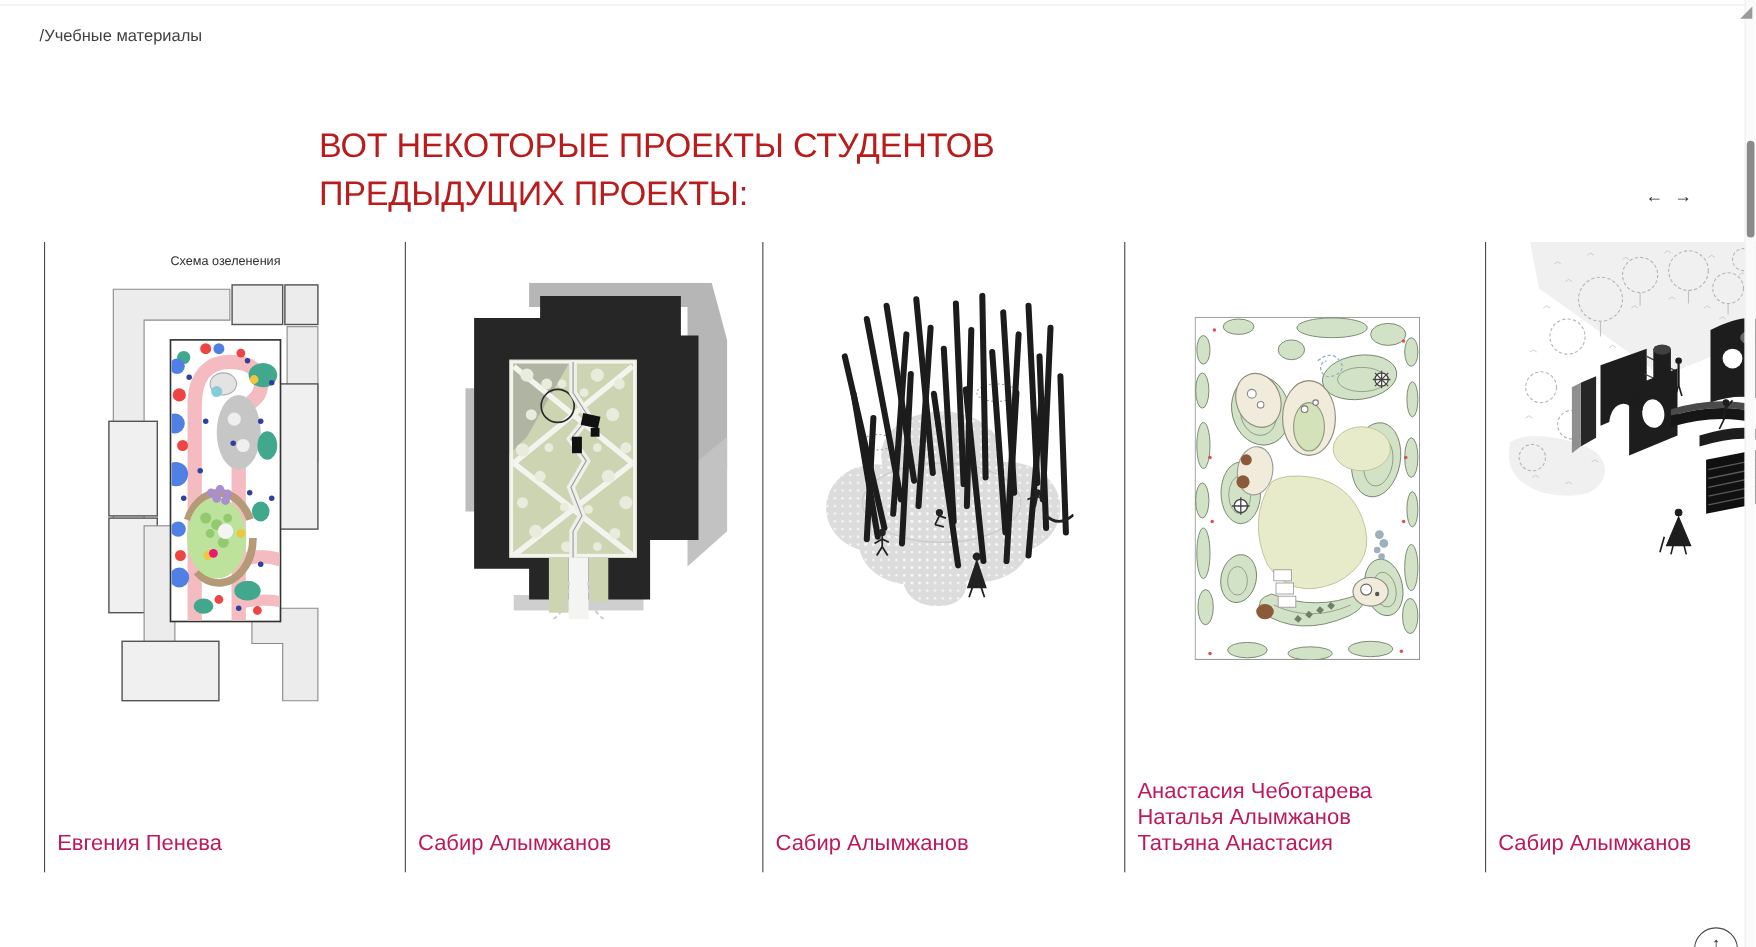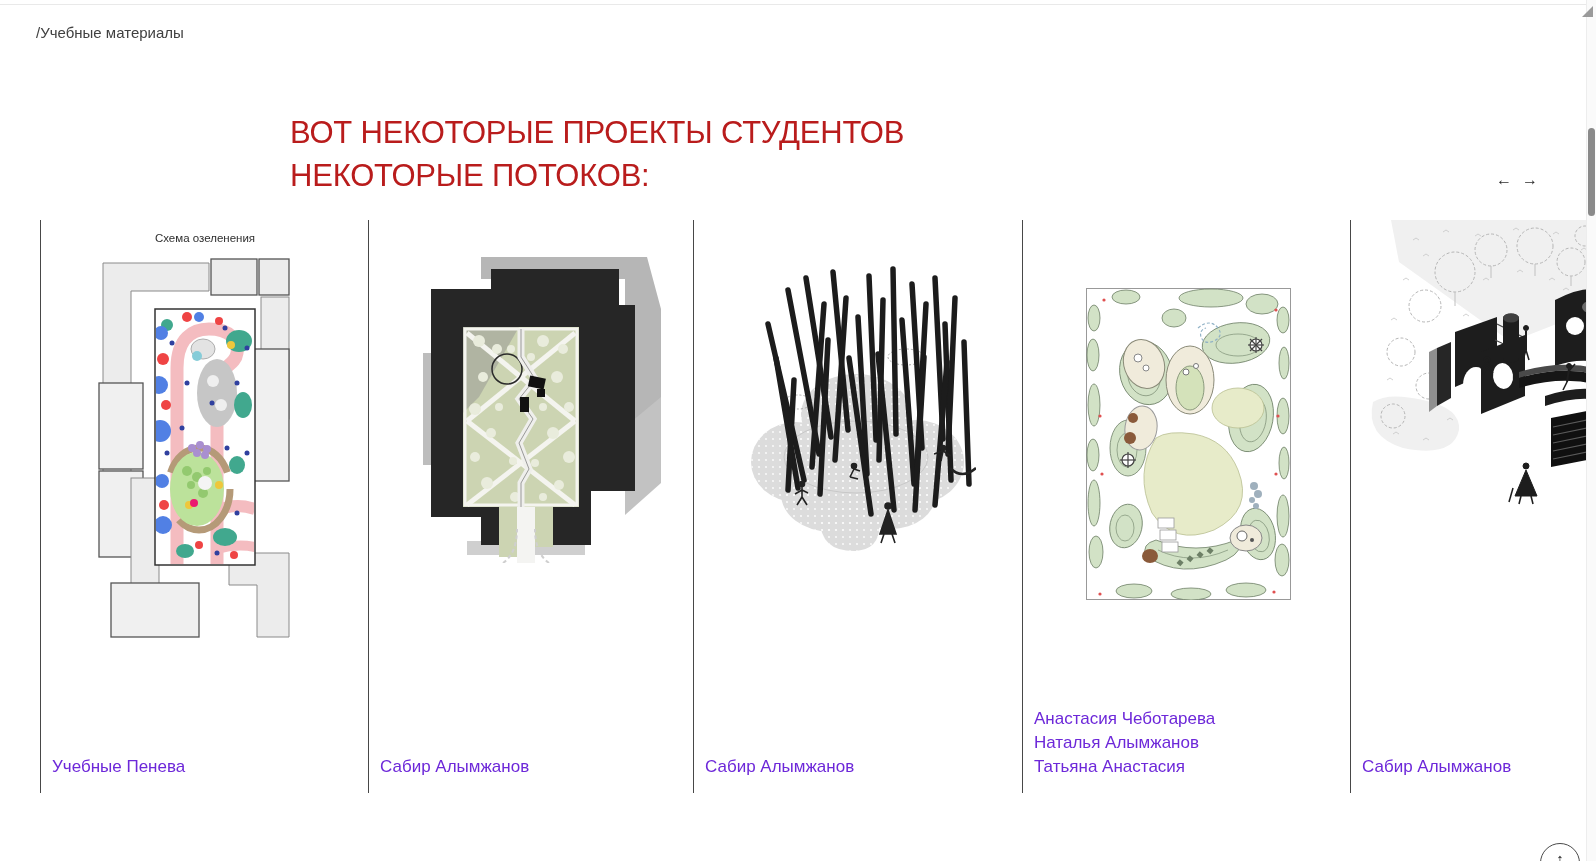--- a/index.html
+++ b/index.html
@@ -11,39 +11,39 @@
   .top-rule{position:absolute;left:0;top:4px;width:1596px;height:1px;background:#e9e9e9;}
   .breadcrumb{position:absolute;left:36px;top:24px;font-size:15px;color:#404040;text-decoration:none;cursor:pointer;}
   .heading{position:absolute;left:290px;top:90px;font-size:31px;line-height:43px;font-weight:400;letter-spacing:-0.2px;color:#b91c1c;}
   .carousel-nav{position:absolute;left:1496px;top:168px;display:flex;gap:10px;}
   .nav-arrow{background:none;border:none;padding:0;font-size:16px;line-height:24px;color:#2c2c2c;cursor:pointer;font-family:inherit;}
   .cards{position:absolute;left:0;top:220px;width:1596px;height:573px;}
   .card{position:absolute;top:0;height:573px;border-left:1px solid #474747;}
   .card-caption{position:absolute;top:12px;left:0;width:100%;text-align:center;font-size:11.5px;color:#2e2e2e;}
   .card-image{position:absolute;}
   .card-image svg{display:block;}
-  .card-authors{position:absolute;left:11px;bottom:14px;font-size:17px;line-height:24px;color:#6d28d9;}
+  .card-authors{position:absolute;left:11px;bottom:14px;font-size:20px;line-height:24px;color:#be185d;}
   .scroll-track{position:absolute;right:0;top:0;width:9px;height:861px;background:#fafafa;border-left:1px solid #ededed;}
   .scroll-thumb{position:absolute;right:1px;top:128px;width:7px;height:88px;background:#8a8a8a;border-radius:4px;cursor:pointer;}
   .corner-triangle{position:absolute;right:3px;top:6px;width:0;height:0;border-left:11px solid transparent;border-bottom:11px solid #9a9a9a;}
   .scroll-top-btn{
     position:absolute;left:1540px;top:843px;width:40px;height:40px;border-radius:50%;
     border:1px solid #4a4a4a;background:#fff;cursor:pointer;
     display:flex;justify-content:center;align-items:flex-start;box-sizing:border-box;
   }
   .scroll-top-btn .glyph{font-size:15px;line-height:15px;margin-top:6px;color:#222;}
 </style>
 </head>
 <body>
 
 <div class="top-rule"></div>
 
 <a class="breadcrumb">/Учебные материалы</a>
 
-<h1 class="heading"><span>ВОТ НЕКОТОРЫЕ ПРОЕКТЫ СТУДЕНТОВ</span><br><span>НЕКОТОРЫЕ ПОТОКОВ:</span></h1>
+<h1 class="heading"><span>ВОТ НЕКОТОРЫЕ ПРОЕКТЫ СТУДЕНТОВ</span><br><span>ПРЕДЫДУЩИХ ПРОЕКТЫ:</span></h1>
 
 <div class="carousel-nav">
   <button class="nav-arrow">←</button>
   <button class="nav-arrow">→</button>
 </div>
 
 <div class="cards">
 
   <div class="card" style="left:40px;width:328px;">
     <div class="card-caption">Схема озеленения</div>
@@ -121,21 +121,21 @@
               <circle cx="108" cy="202" r="4"></circle>
           </g>
           <circle cx="134" cy="92" r="4" fill="#eec73c"></circle>
             <circle cx="122" cy="232" r="4" fill="#eec73c"></circle>
           <circle cx="92" cy="252" r="4" fill="#eec73c"></circle>
             <circle cx="97" cy="250" r="4" fill="#ea1a70"></circle>
         </g>
       </svg>
     </div>
     <div class="card-authors">
-      <div>Учебные Пенева</div>
+      <div>Евгения Пенева</div>
     </div>
   </div>
 
   <div class="card" style="left:368px;width:325px;">
     <div class="card-image" style="left:54px;top:37px;width:240px;height:306px;">
       <svg width="240" height="306" viewBox="0 0 240 306">
         <polygon points="58,0 224,0 238,52 238,170 202,206 202,22 58,22" fill="#b6b6b6"></polygon>
         <polygon points="202,170 238,140 238,226 202,258" fill="#c2c2c2"></polygon>
         <rect x="0" y="96" width="10" height="112" fill="#bdbdbd"></rect>
         <rect x="44" y="284" width="118" height="14" fill="#cfcfcf"></rect>

